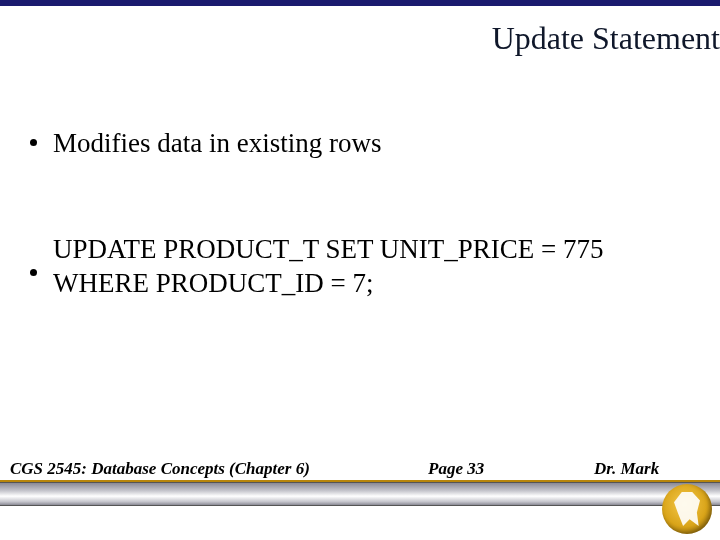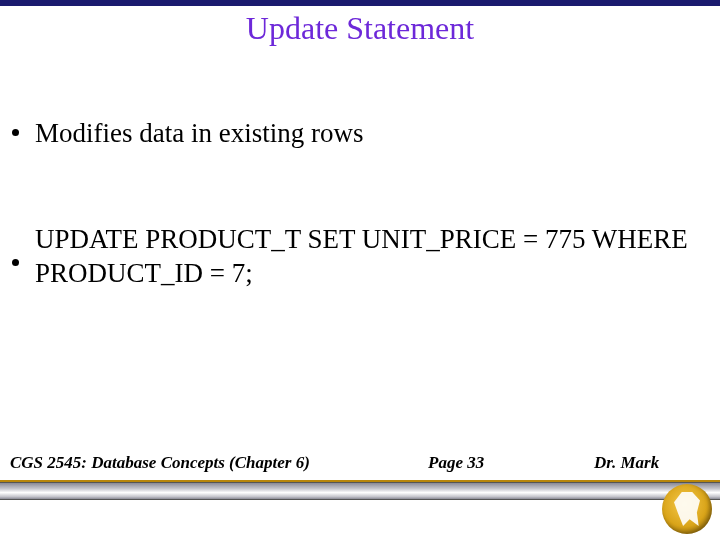--- a/index.html
+++ b/index.html
@@ -8,29 +8,29 @@
     font-family: "Times New Roman", Times, serif;
     background: #fff;
     position: relative;
   }
   .top-bar {
     height: 6px;
     background: #1a1a6e;
     width: 100%;
   }
   .title {
-    text-align: center;
+    text-align: right;
     font-size: 32px;
-    color: #6d28d9;
-    margin-top: 4px;
+    color: #0f172a;
+    margin-top: 14px;
     font-weight: normal;
   }
   .content {
     margin-top: 70px;
-    padding-left: 12px;
+    padding-left: 30px;
     padding-right: 30px;
   }
   .bullet-row {
     display: flex;
     align-items: flex-start;
     margin-bottom: 72px;
   }
   .bullet-dot {
     width: 7px;
     height: 7px;
@@ -46,21 +46,21 @@
     line-height: 1.25;
   }
   .footer-band {
     position: absolute;
     left: 0;
     right: 0;
     bottom: 0;
     height: 60px;
   }
   .grad {
-    height: 18px;
+    height: 24px;
     background: linear-gradient(to bottom,
       #8a8a95 0%,
       #c5c5cc 35%,
       #ffffff 60%,
       #c5c5cc 85%,
       #8a8a95 100%);
     border-top: 1px solid #555;
     border-bottom: 1px solid #555;
     position: relative;
   }

